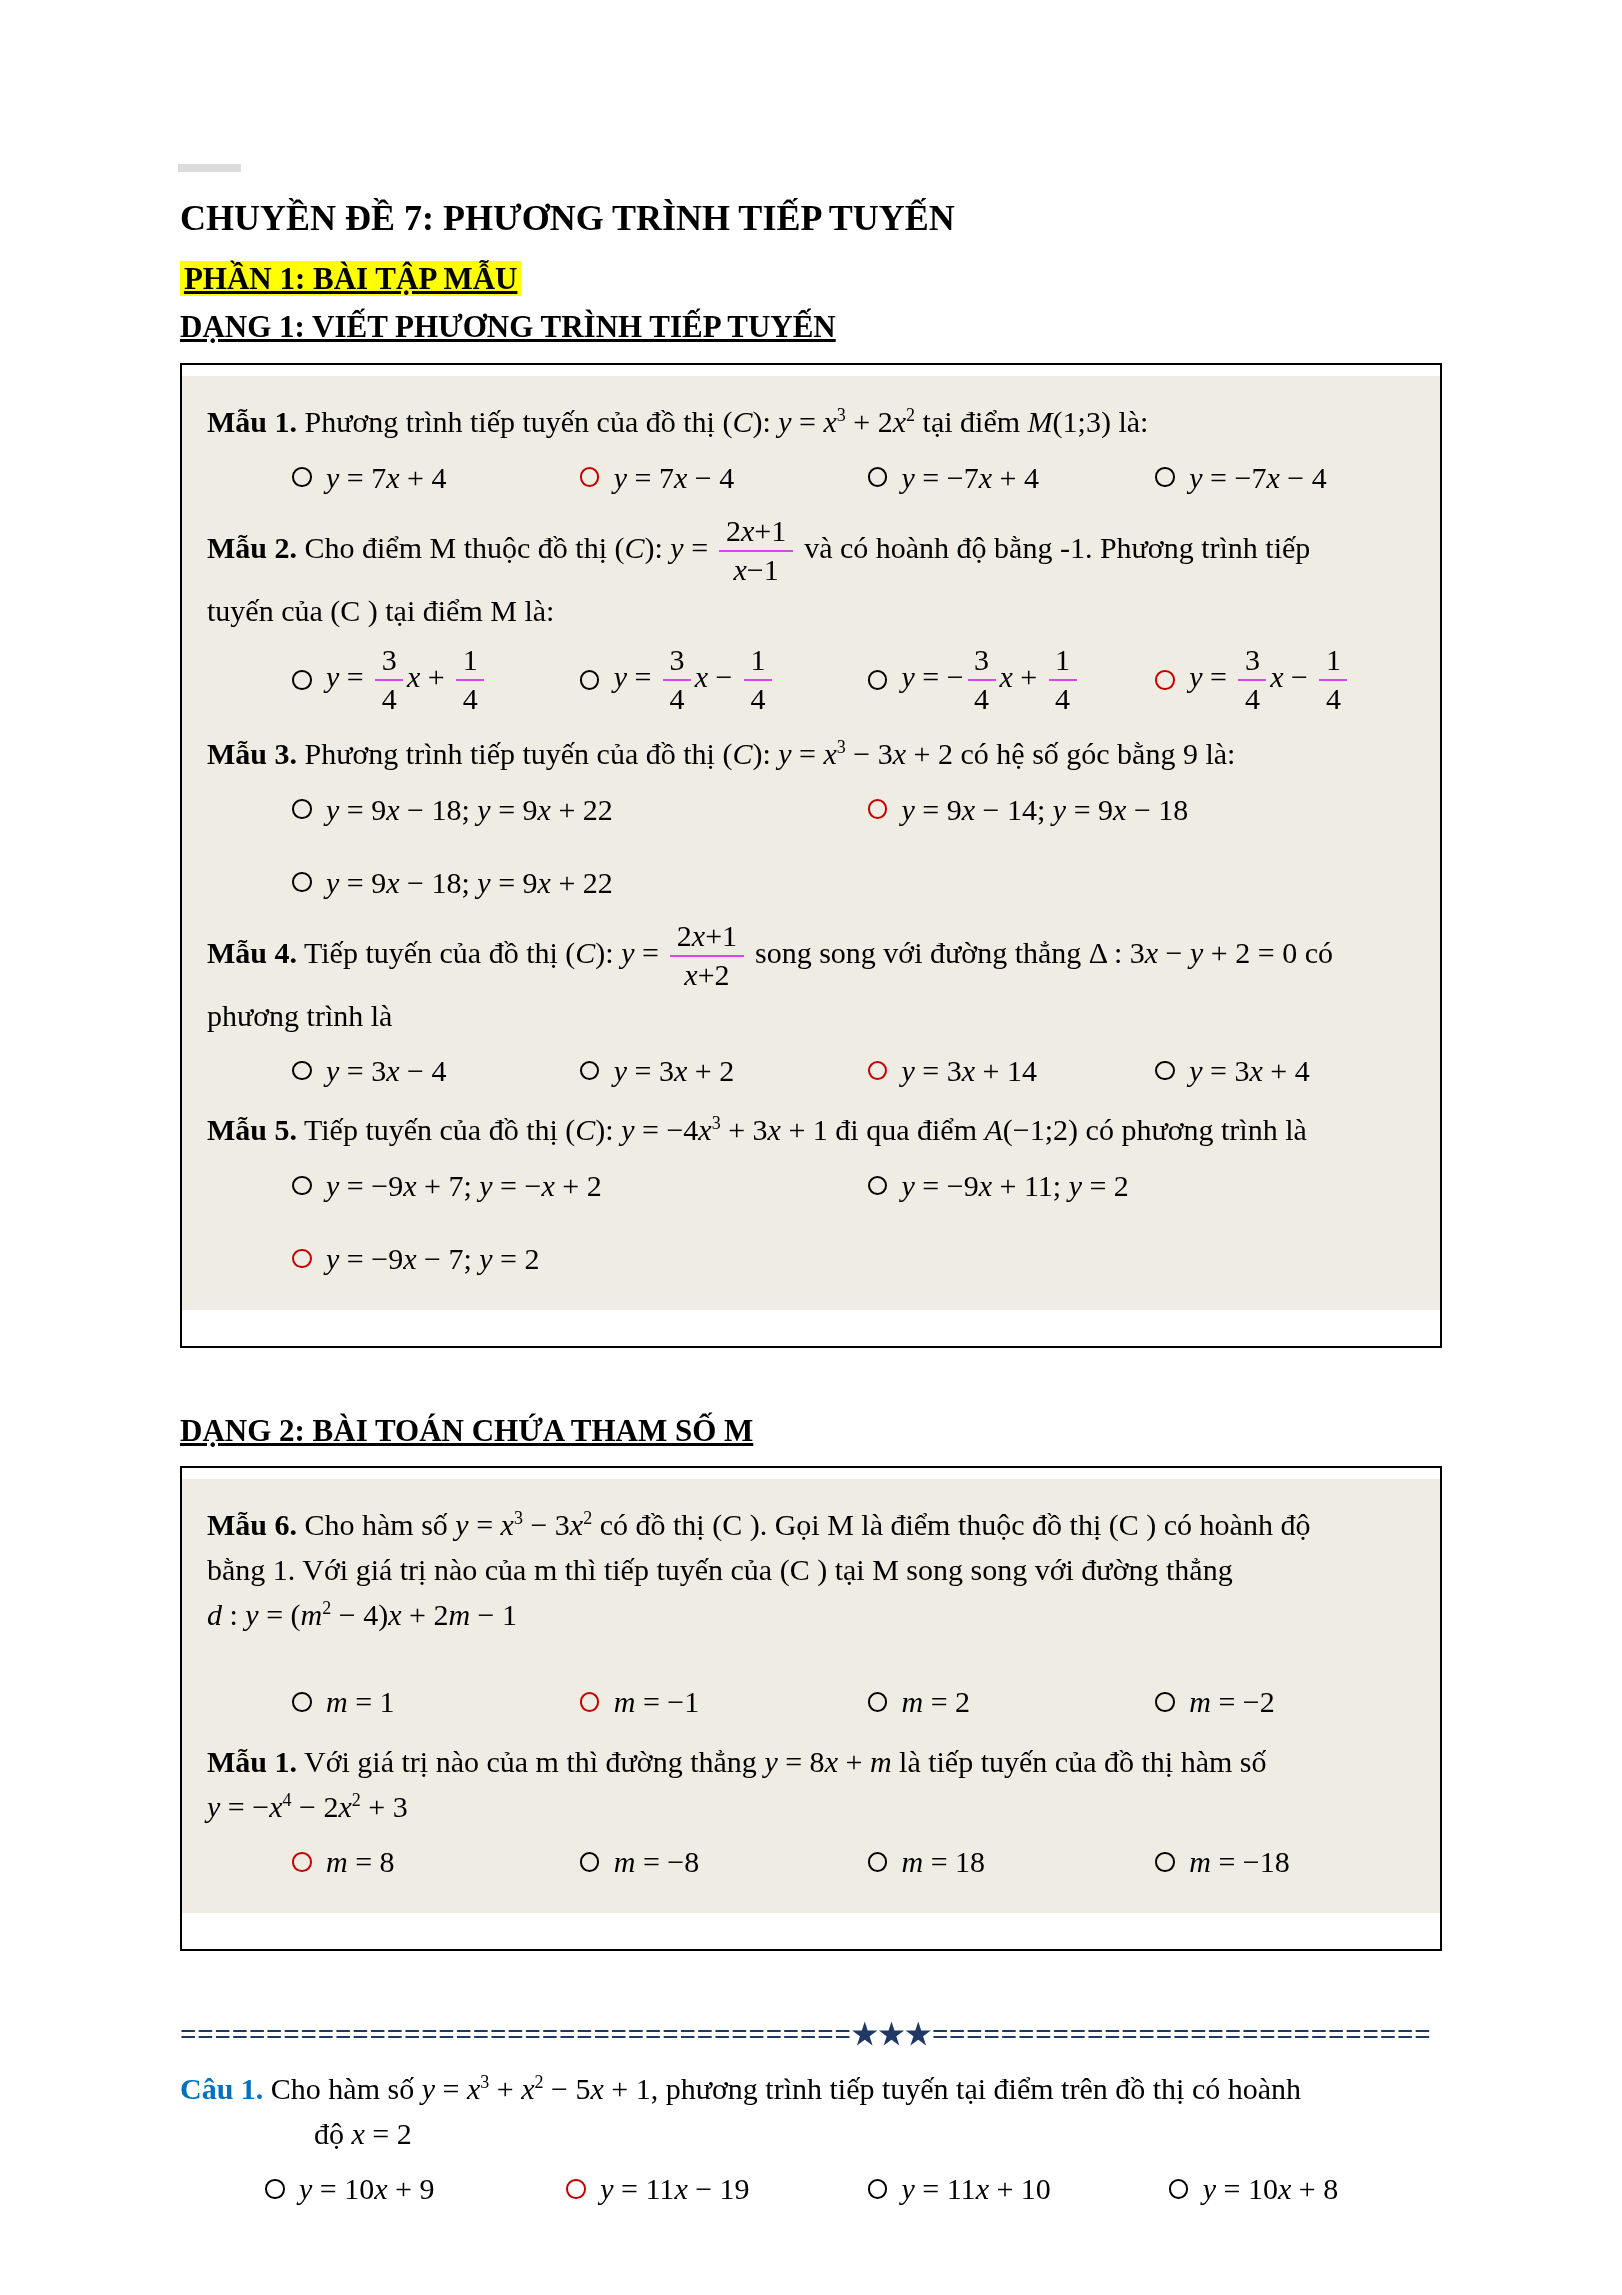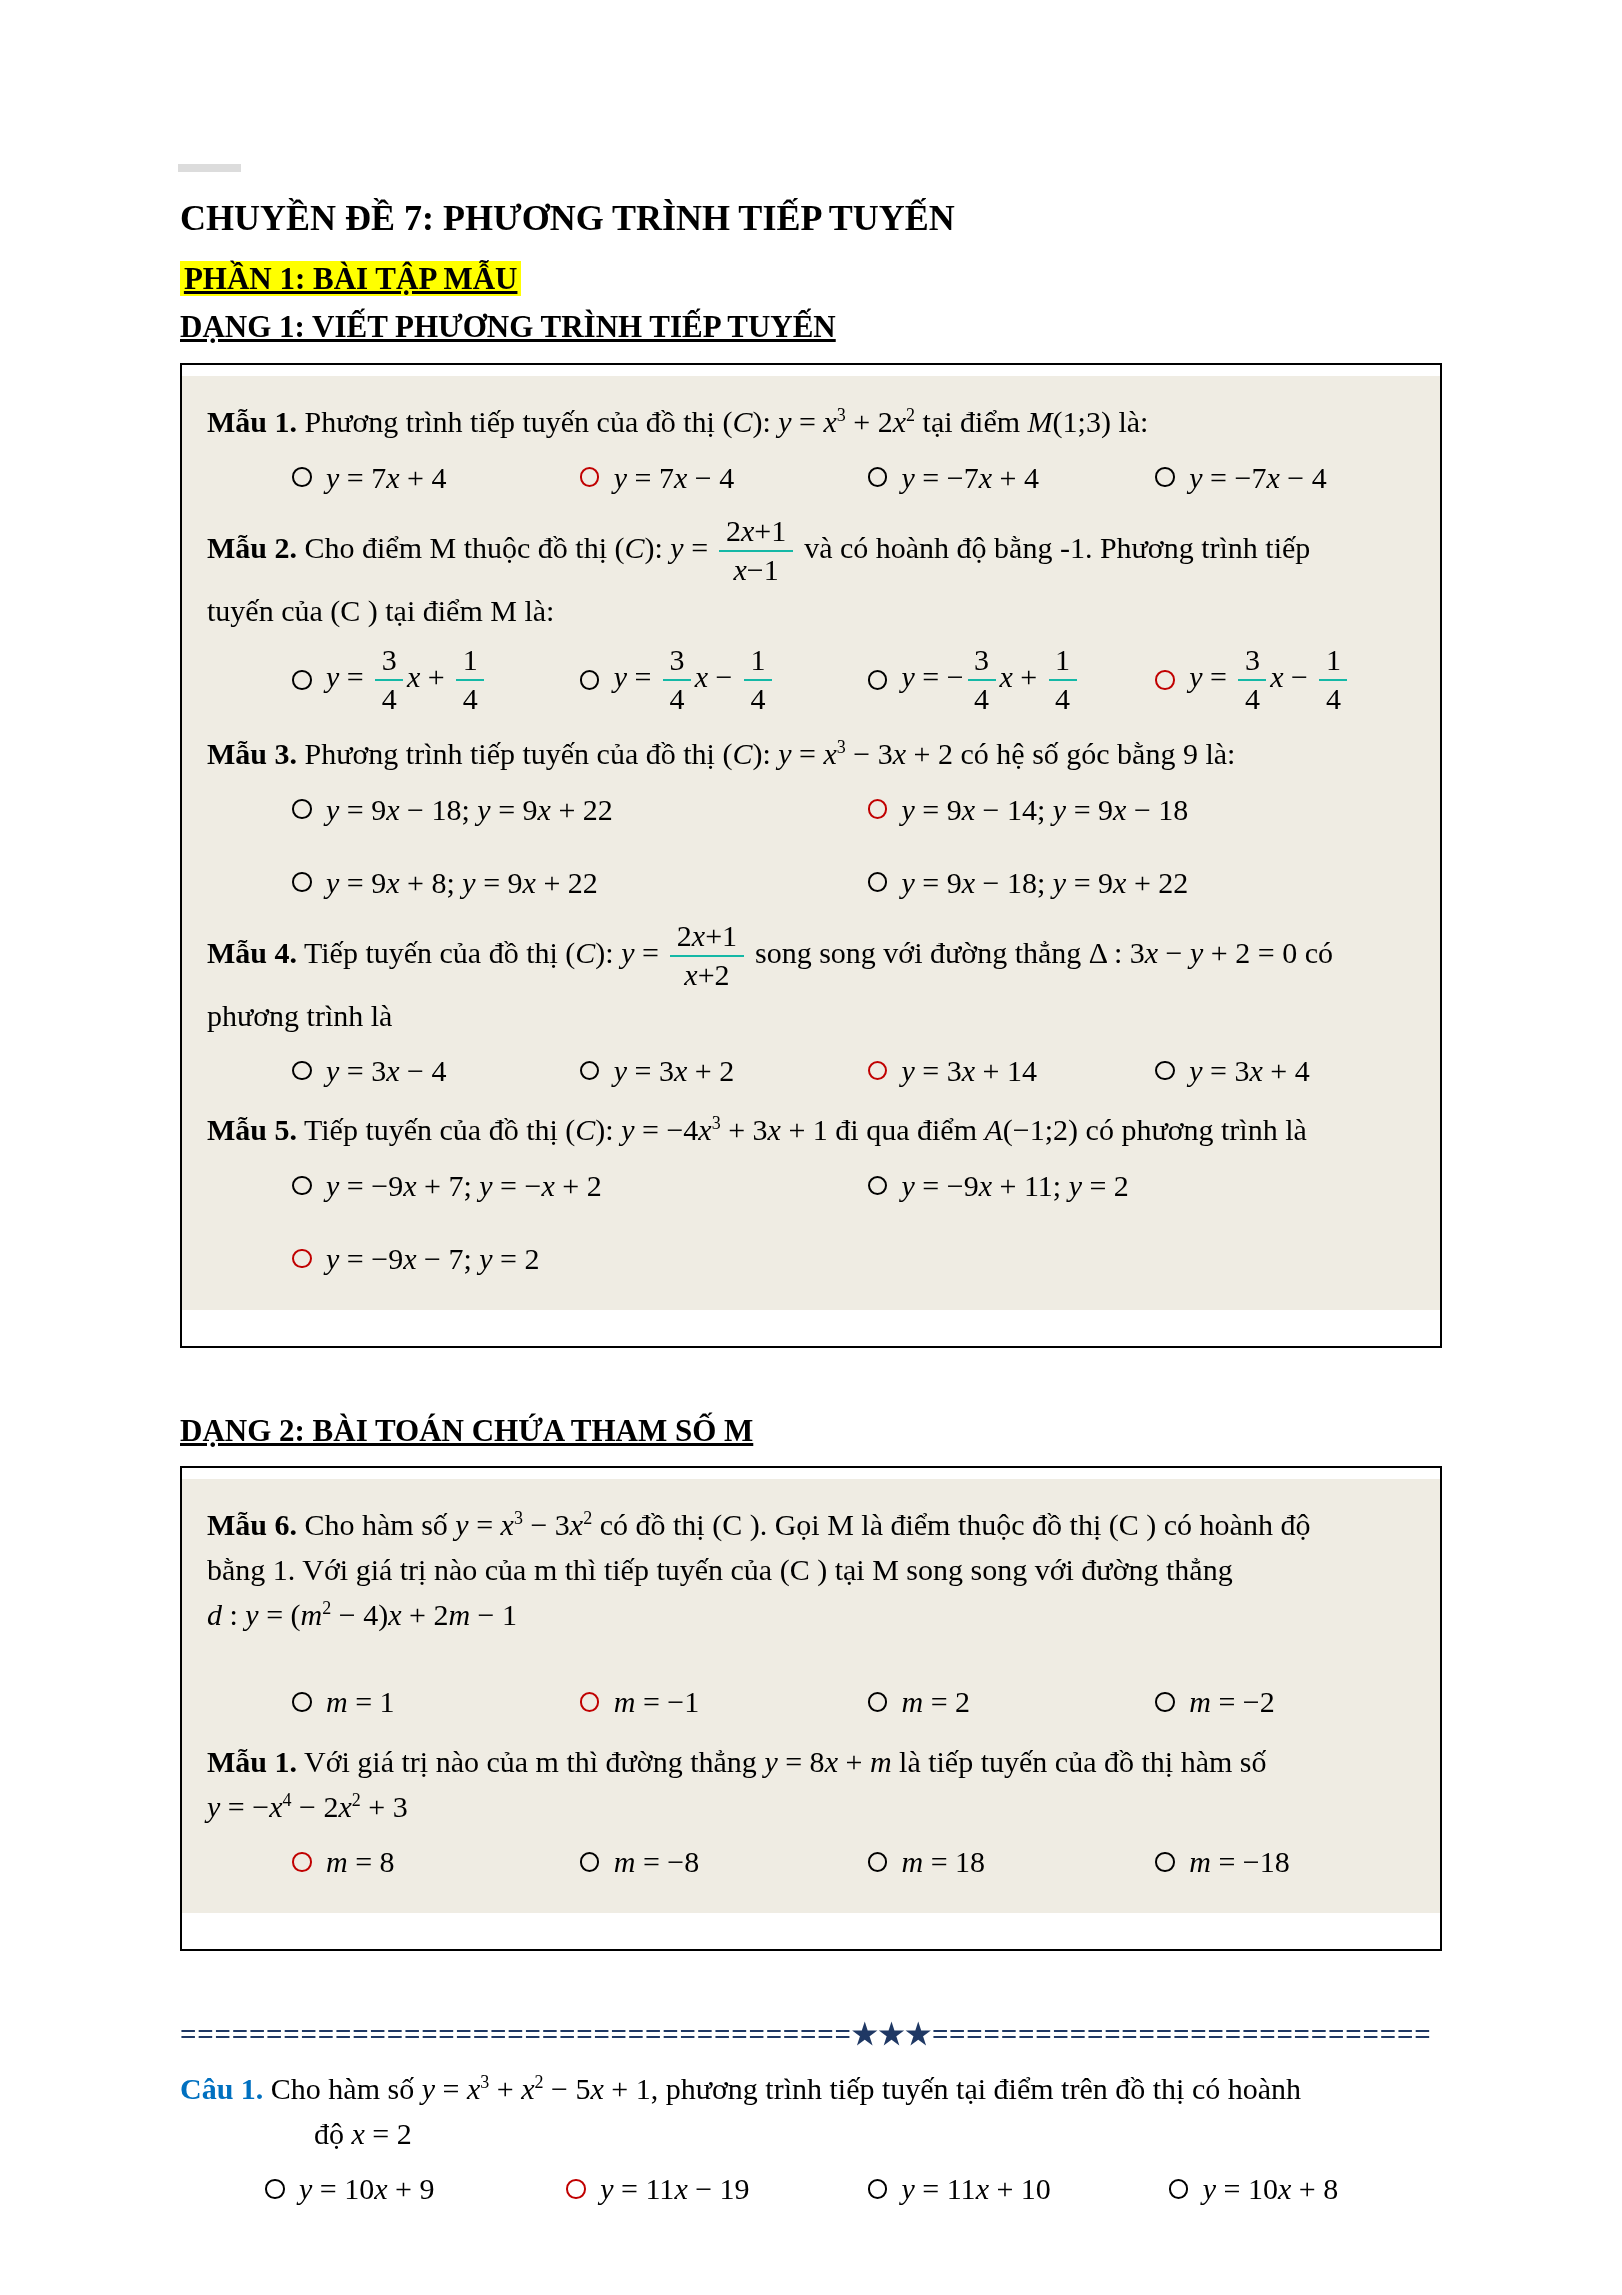--- a/index.html
+++ b/index.html
@@ -30,21 +30,21 @@
   .opts{display:grid;margin:10.5px 0 14.4px 85px;row-gap:11.8px;column-gap:13px;gap:28px;}
   .cols4{grid-template-columns:repeat(4,1fr);}
   .cols2{grid-template-columns:repeat(2,1fr);}
   .opts.gap{margin-top:42px;}
   .opt{display:flex;align-items:center;white-space:nowrap;}
   .radio{width:19.6px;height:19.6px;border:2.6px solid #000;border-radius:50%;margin-right:14.4px;flex:none;background:transparent;}
   .radio.correct{border-color:var(--correct);}
   .math i{font-style:italic;}
   sup{font-size:60%;}
   .frac{display:inline-block;vertical-align:middle;text-align:center;line-height:1.15;margin:0 3.9px;}
-  .fnum{display:block;border-bottom:2px solid #14b8a6;padding:0 6.5px 1.3px 6.5px;}
+  .fnum{display:block;border-bottom:2px solid #d946ef;padding:0 6.5px 1.3px 6.5px;}
   .fden{display:block;padding:1.3px 6.5px 0 6.5px;}
   .h-dang2{margin-top:62px;}
   .divider{font-weight:bold;color:var(--divider);font-size:29px;letter-spacing:0.7px;margin:62px 0 9.2px 0;white-space:nowrap;overflow:hidden;}
   .h-part2{text-align:center;font-size:31px;font-weight:bold;margin:13px 0 52px 0;}
   .part2 .question{margin-bottom:17px;}
 </style>
 </head>
 <body>
 
 <div class="page">
@@ -107,24 +107,20 @@
             <div class="opt">
               <span class="radio"></span>
               <span class="math"><i>y</i> = 9<i>x</i> − 18; <i>y</i> = 9<i>x</i> + 22</span>
             </div>
             <div class="opt">
               <span class="radio correct"></span>
               <span class="math"><i>y</i> = 9<i>x</i> − 14; <i>y</i> = 9<i>x</i> − 18</span>
             </div>
             <div class="opt">
               <span class="radio"></span>
-              <span class="math"><i>y</i> = 9<i>x</i> + 8; <i>y</i> = 9<i>x</i> + 22</span>
-            </div>
-            <div class="opt">
-              <span class="radio"></span>
               <span class="math"><i>y</i> = 9<i>x</i> − 18; <i>y</i> = 9<i>x</i> + 22</span>
             </div>
           </div>
         </div>
         <div class="question">
           <p class="stmt"><b class="qlabel">Mẫu 4.</b> <span>Tiếp tuyến của đồ thị </span><span class="math">(<i>C</i>): <i>y</i> = <span class="frac"><span class="fnum">2<i>x</i>+1</span><span class="fden"><i>x</i>+2</span></span></span><span> song song với đường thẳng </span><span class="math">Δ : 3<i>x</i> − <i>y</i> + 2 = 0</span><span> có</span><br><span>phương trình là</span></p>
           <div class="opts cols4">
             <div class="opt">
               <span class="radio"></span>
               <span class="math"><i>y</i> = 3<i>x</i> − 4</span>

